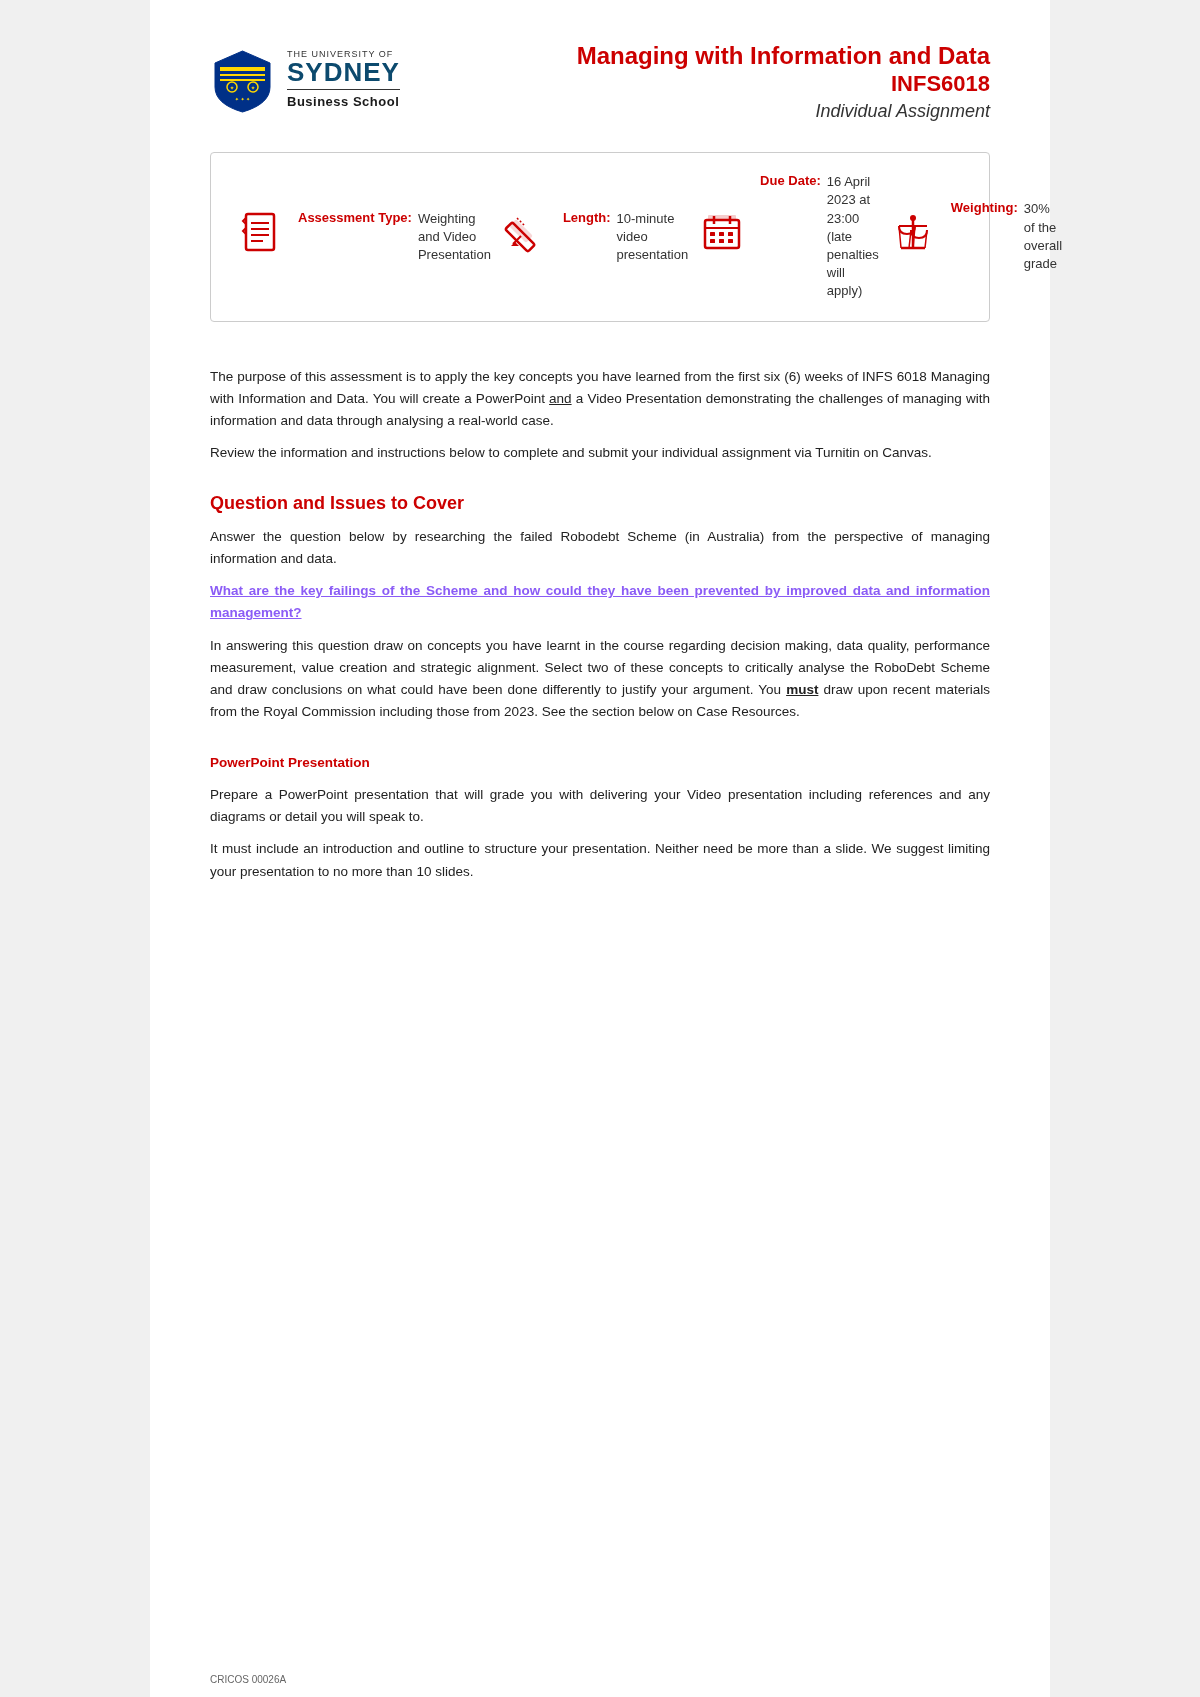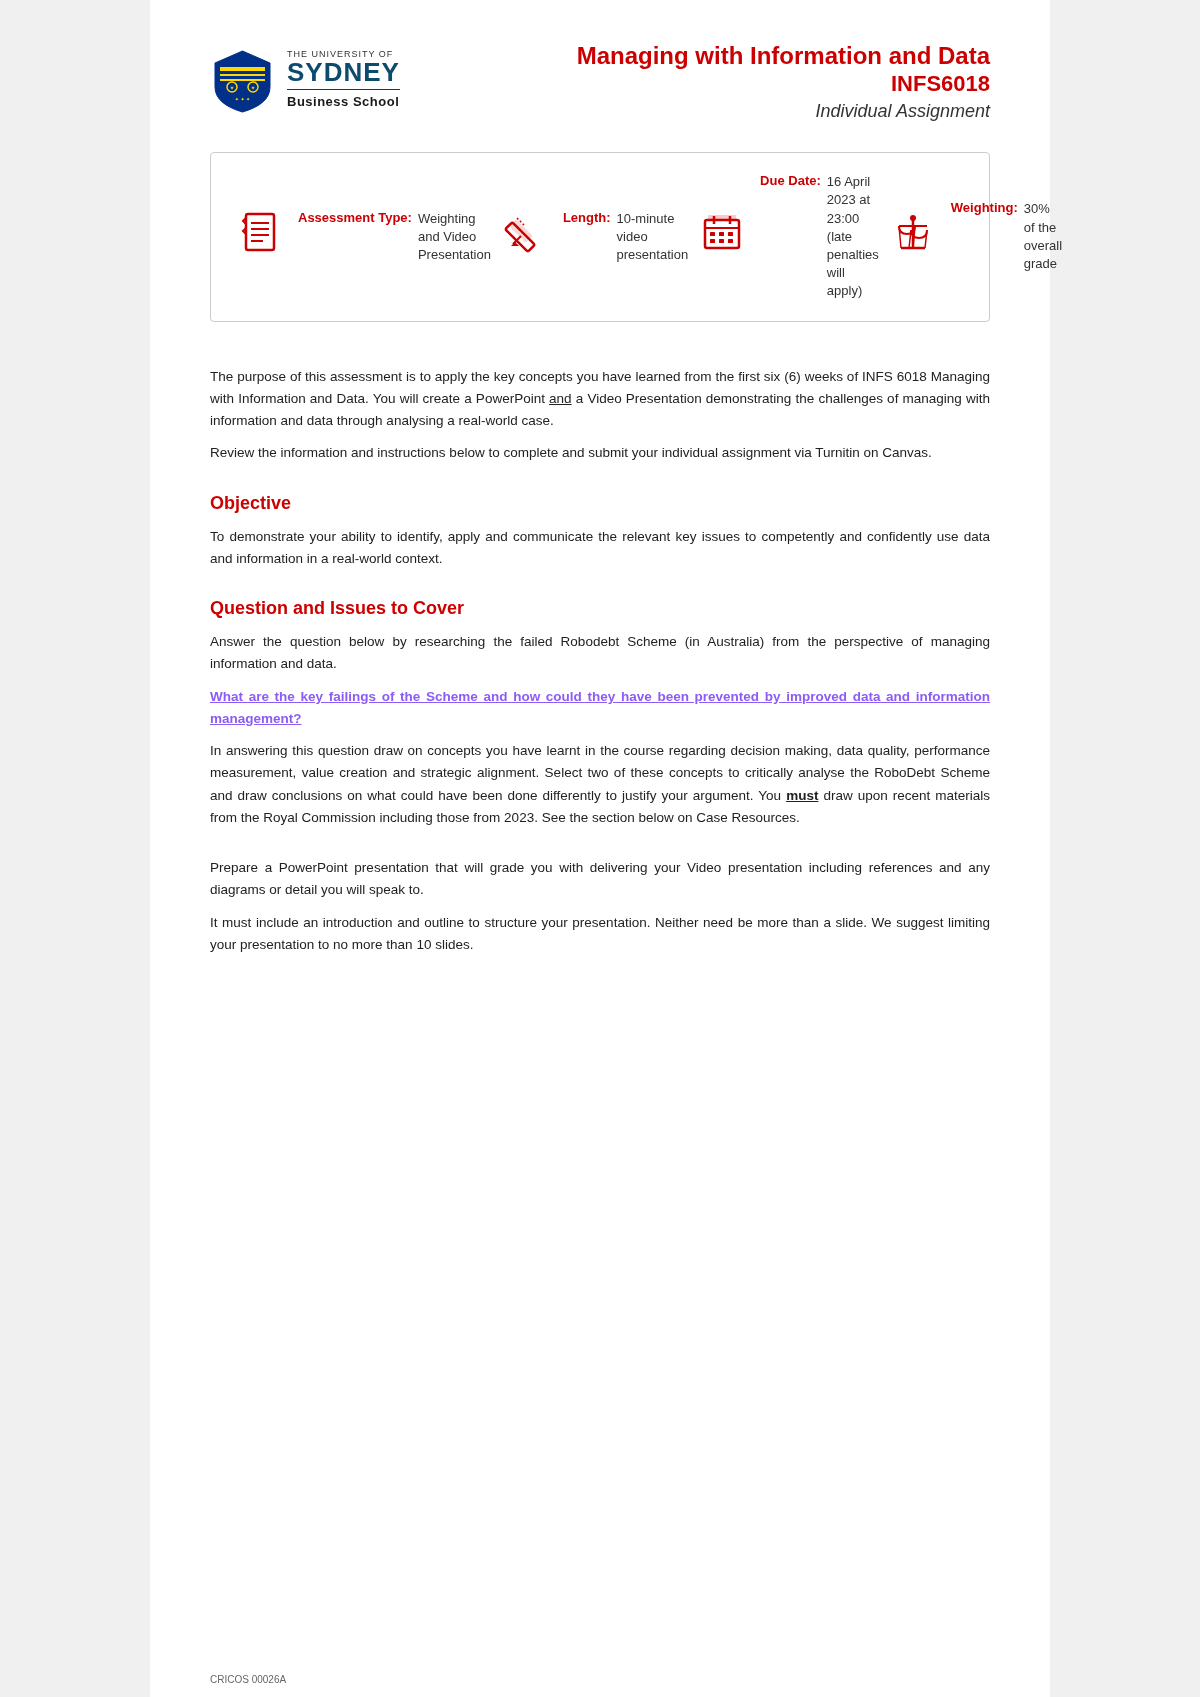--- a/index.html
+++ b/index.html
@@ -320,38 +320,33 @@
 
   </div>
 
   <div class="section">
     <div class="section-body">
       <p>The purpose of this assessment is to apply the key concepts you have learned from the first six (6) weeks of INFS 6018 Managing with Information and Data. You will create a PowerPoint <span class="underline">and</span> a Video Presentation demonstrating the challenges of managing with information and data through analysing a real-world case.</p>
       <p>Review the information and instructions below to complete and submit your individual assignment via Turnitin on Canvas.</p>
     </div>
   </div>
 
-  <div class="section">
-    <div class="section-title">Objective</div>
-    <div class="section-body">
-      <p>To demonstrate your ability to identify, apply and communicate the relevant key issues to competently and confidently use data and information in a real-world context.</p>
-    </div>
-  </div>
 
   <div class="section">
     <div class="section-title">Question and Issues to Cover</div>
     <div class="section-body">
       <p>Answer the question below by researching the failed Robodebt Scheme (in Australia) from the perspective of managing information and data.</p>
       <p class="sub-heading">What are the key failings of the Scheme and how could they have been prevented by improved data and information management?</p>
       <p>In answering this question draw on concepts you have learnt in the course regarding decision making, data quality, performance measurement, value creation and strategic alignment. Select two of these concepts to critically analyse the RoboDebt Scheme and draw conclusions on what could have been done differently to justify your argument. You <span class="bold-underline">must</span> draw upon recent materials from the Royal Commission including those from 2023. See the section below on Case Resources.</p>
     </div>
   </div>
 
   <div class="section">
     <div class="section-body">
+      <p class="sub-section-title">PowerPoint Presentation</p>
       <p>Prepare a PowerPoint presentation that will grade you with delivering your Video presentation including references and any diagrams or detail you will speak to.</p>
       <p>It must include an introduction and outline to structure your presentation. Neither need be more than a slide. We suggest limiting your presentation to no more than 10 slides.</p>
     </div>
   </div>
 
   <div class="footer-cricos">CRICOS 00026A</div>
 
 </div>
 
 </body></html>

